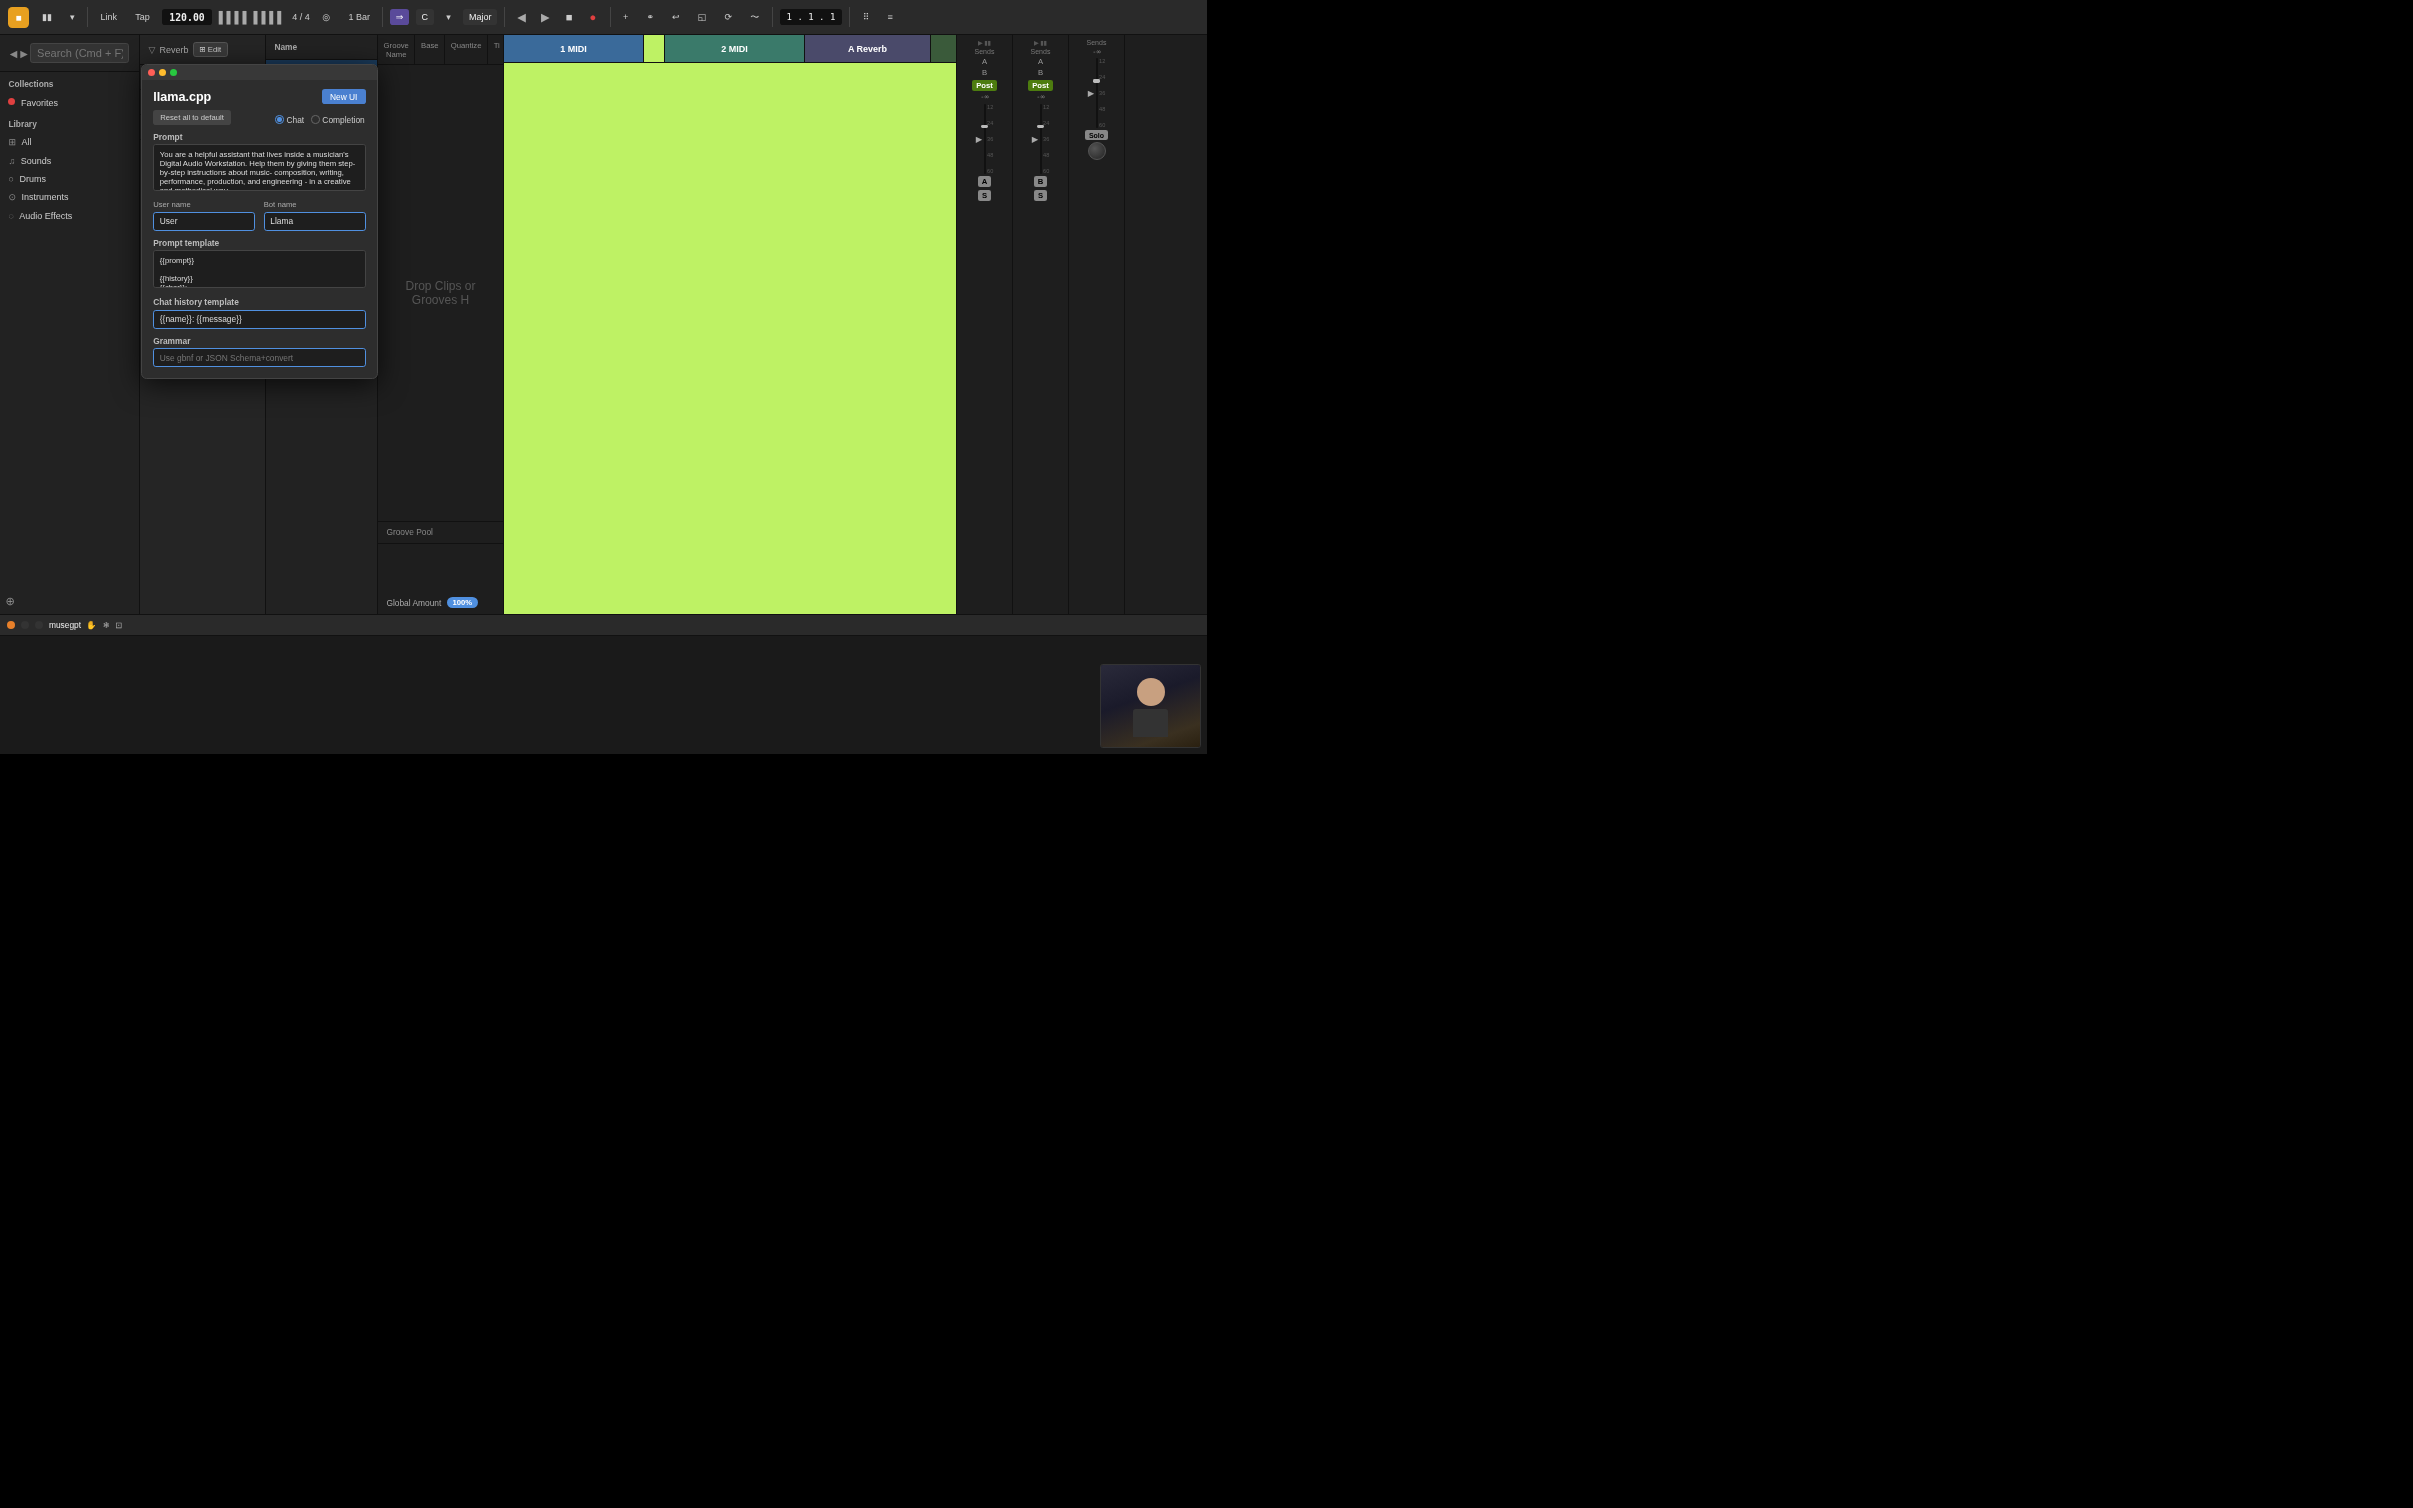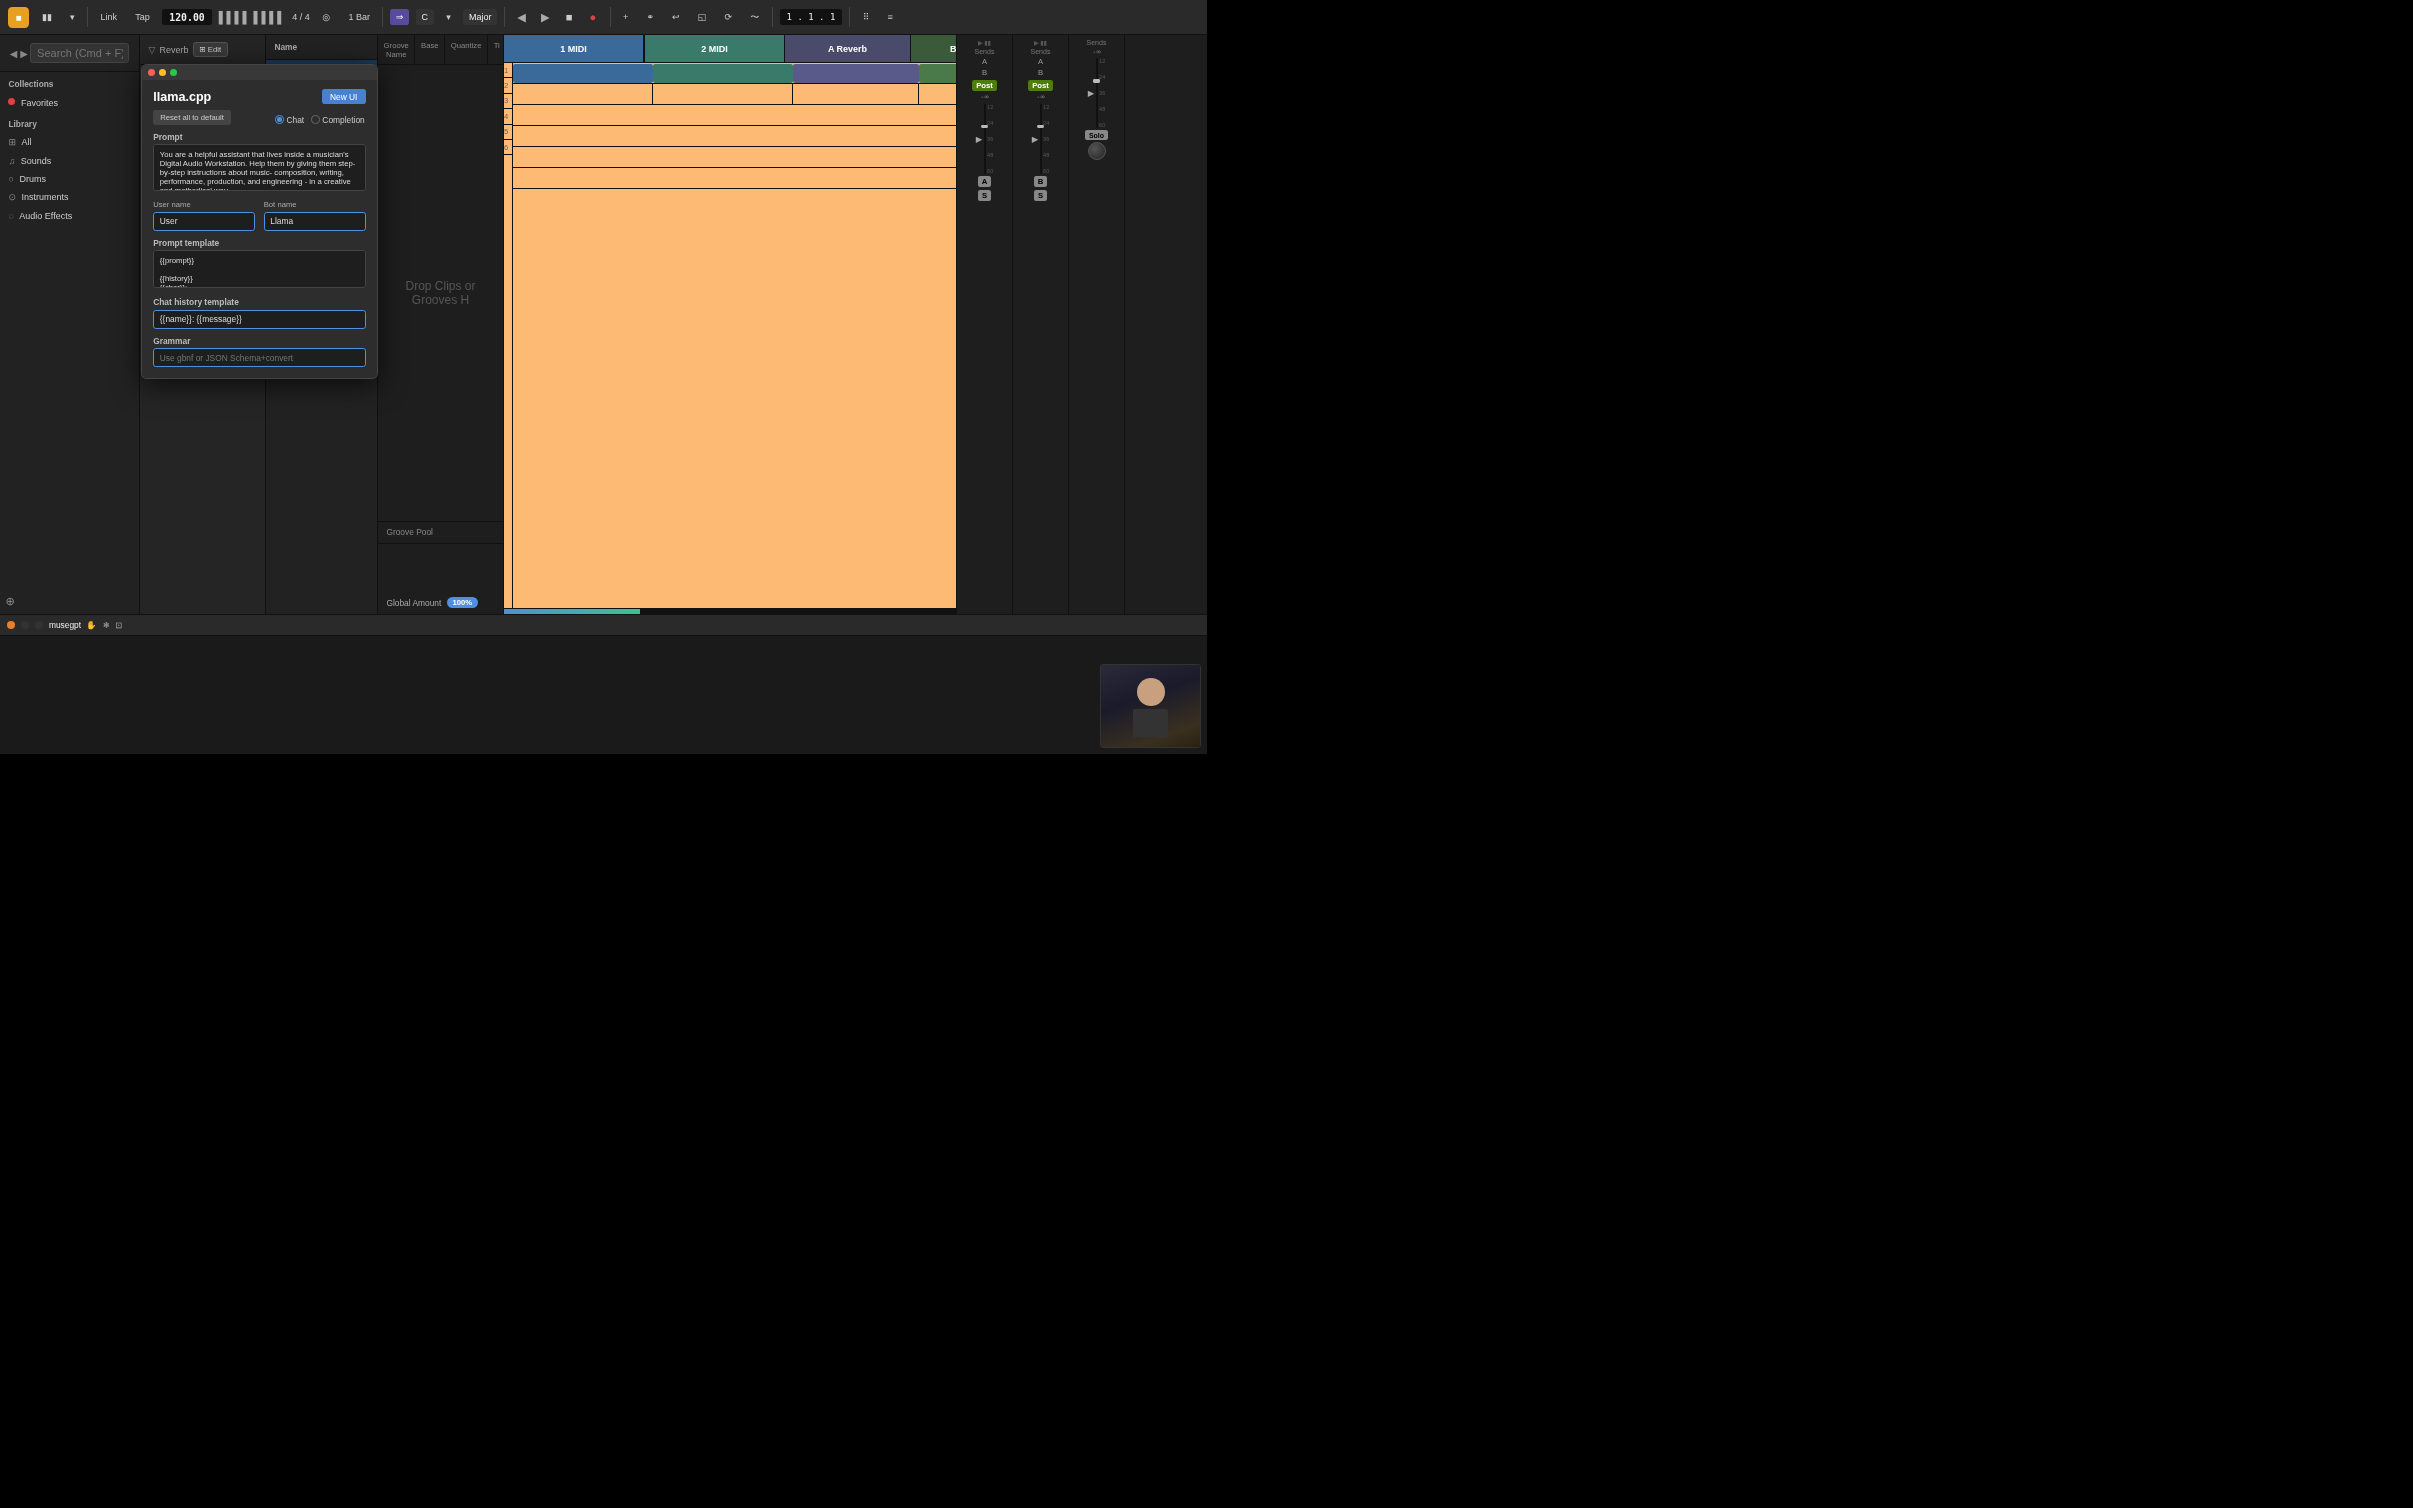--- a/index.html
+++ b/index.html
@@ -309,23 +309,22 @@
       color: #fff;
       padding: 1.4px 5.6px;
       border-radius: 7px;
       font-size: 7.7px;
       font-weight: bold;
     }
 
     
     .tracks-area {
       flex: 1;
-      background: #fdba74;
-      display: flex;
-      flex-direction: column;
+      background: #bef264;
+      display: flex;
       overflow: hidden;
     }
 
     .tracks-header {
       display: flex;
       height: 28px;
       border-bottom: 0.7px solid #111;
       flex-shrink: 0;
     }
 

